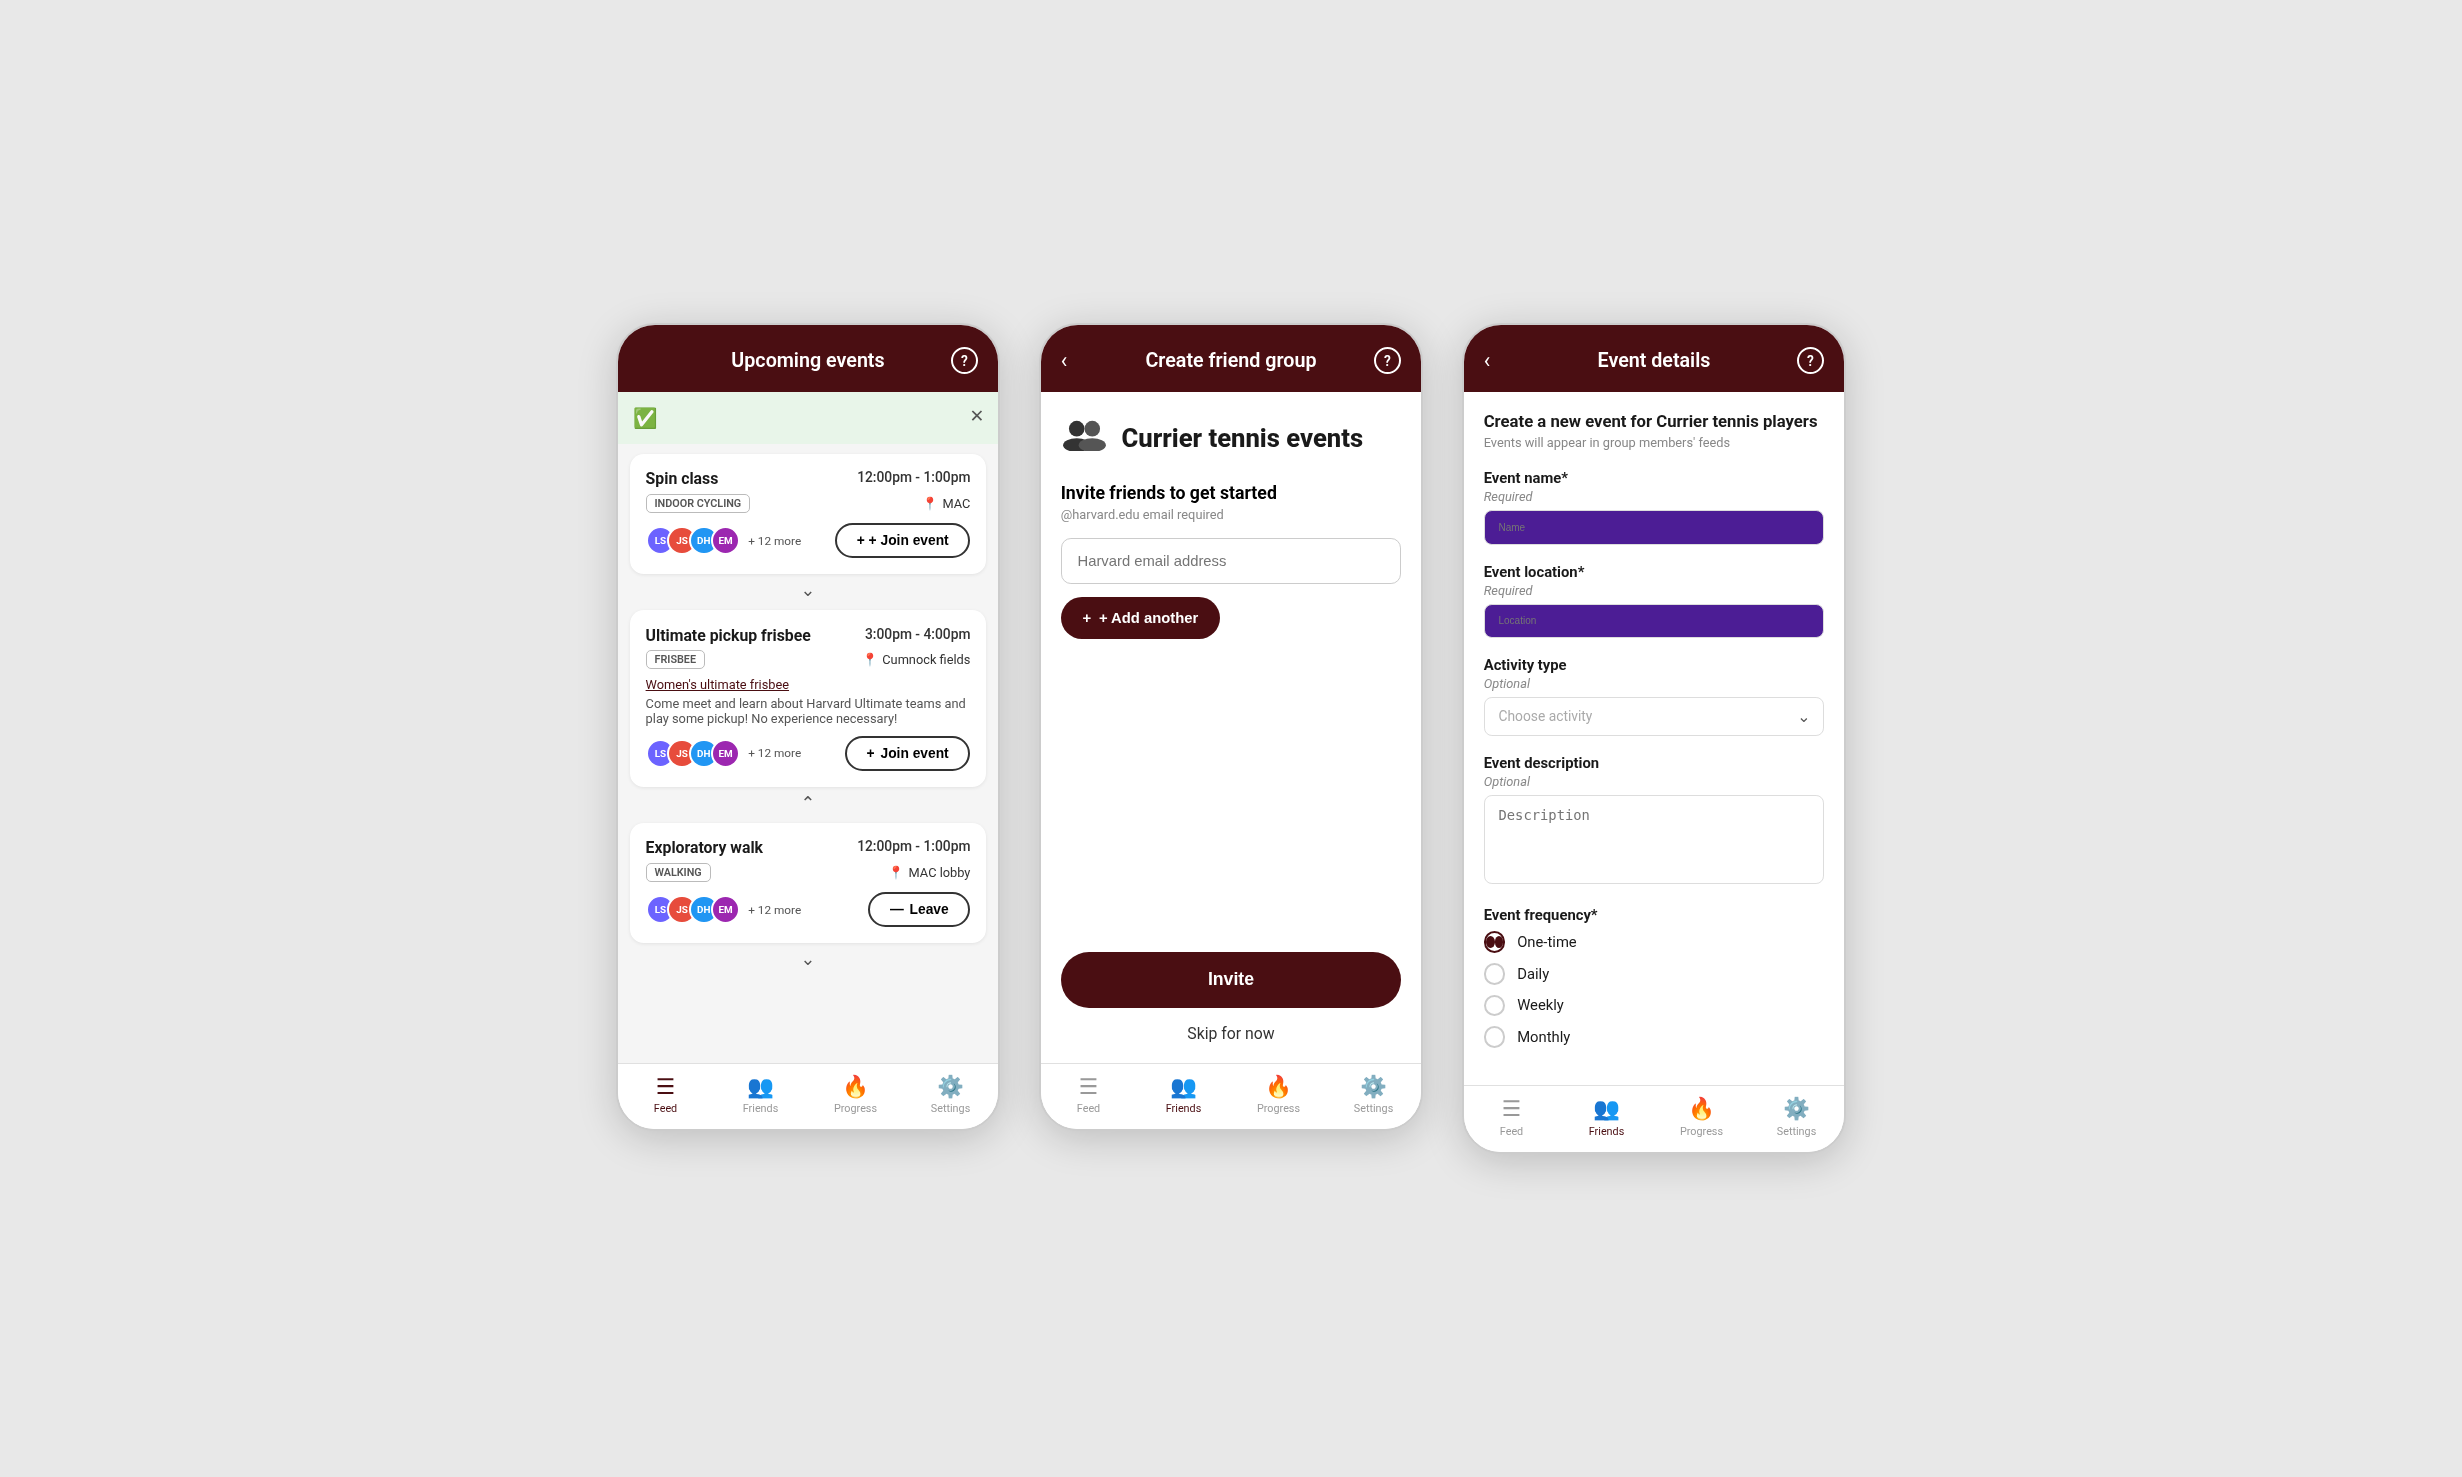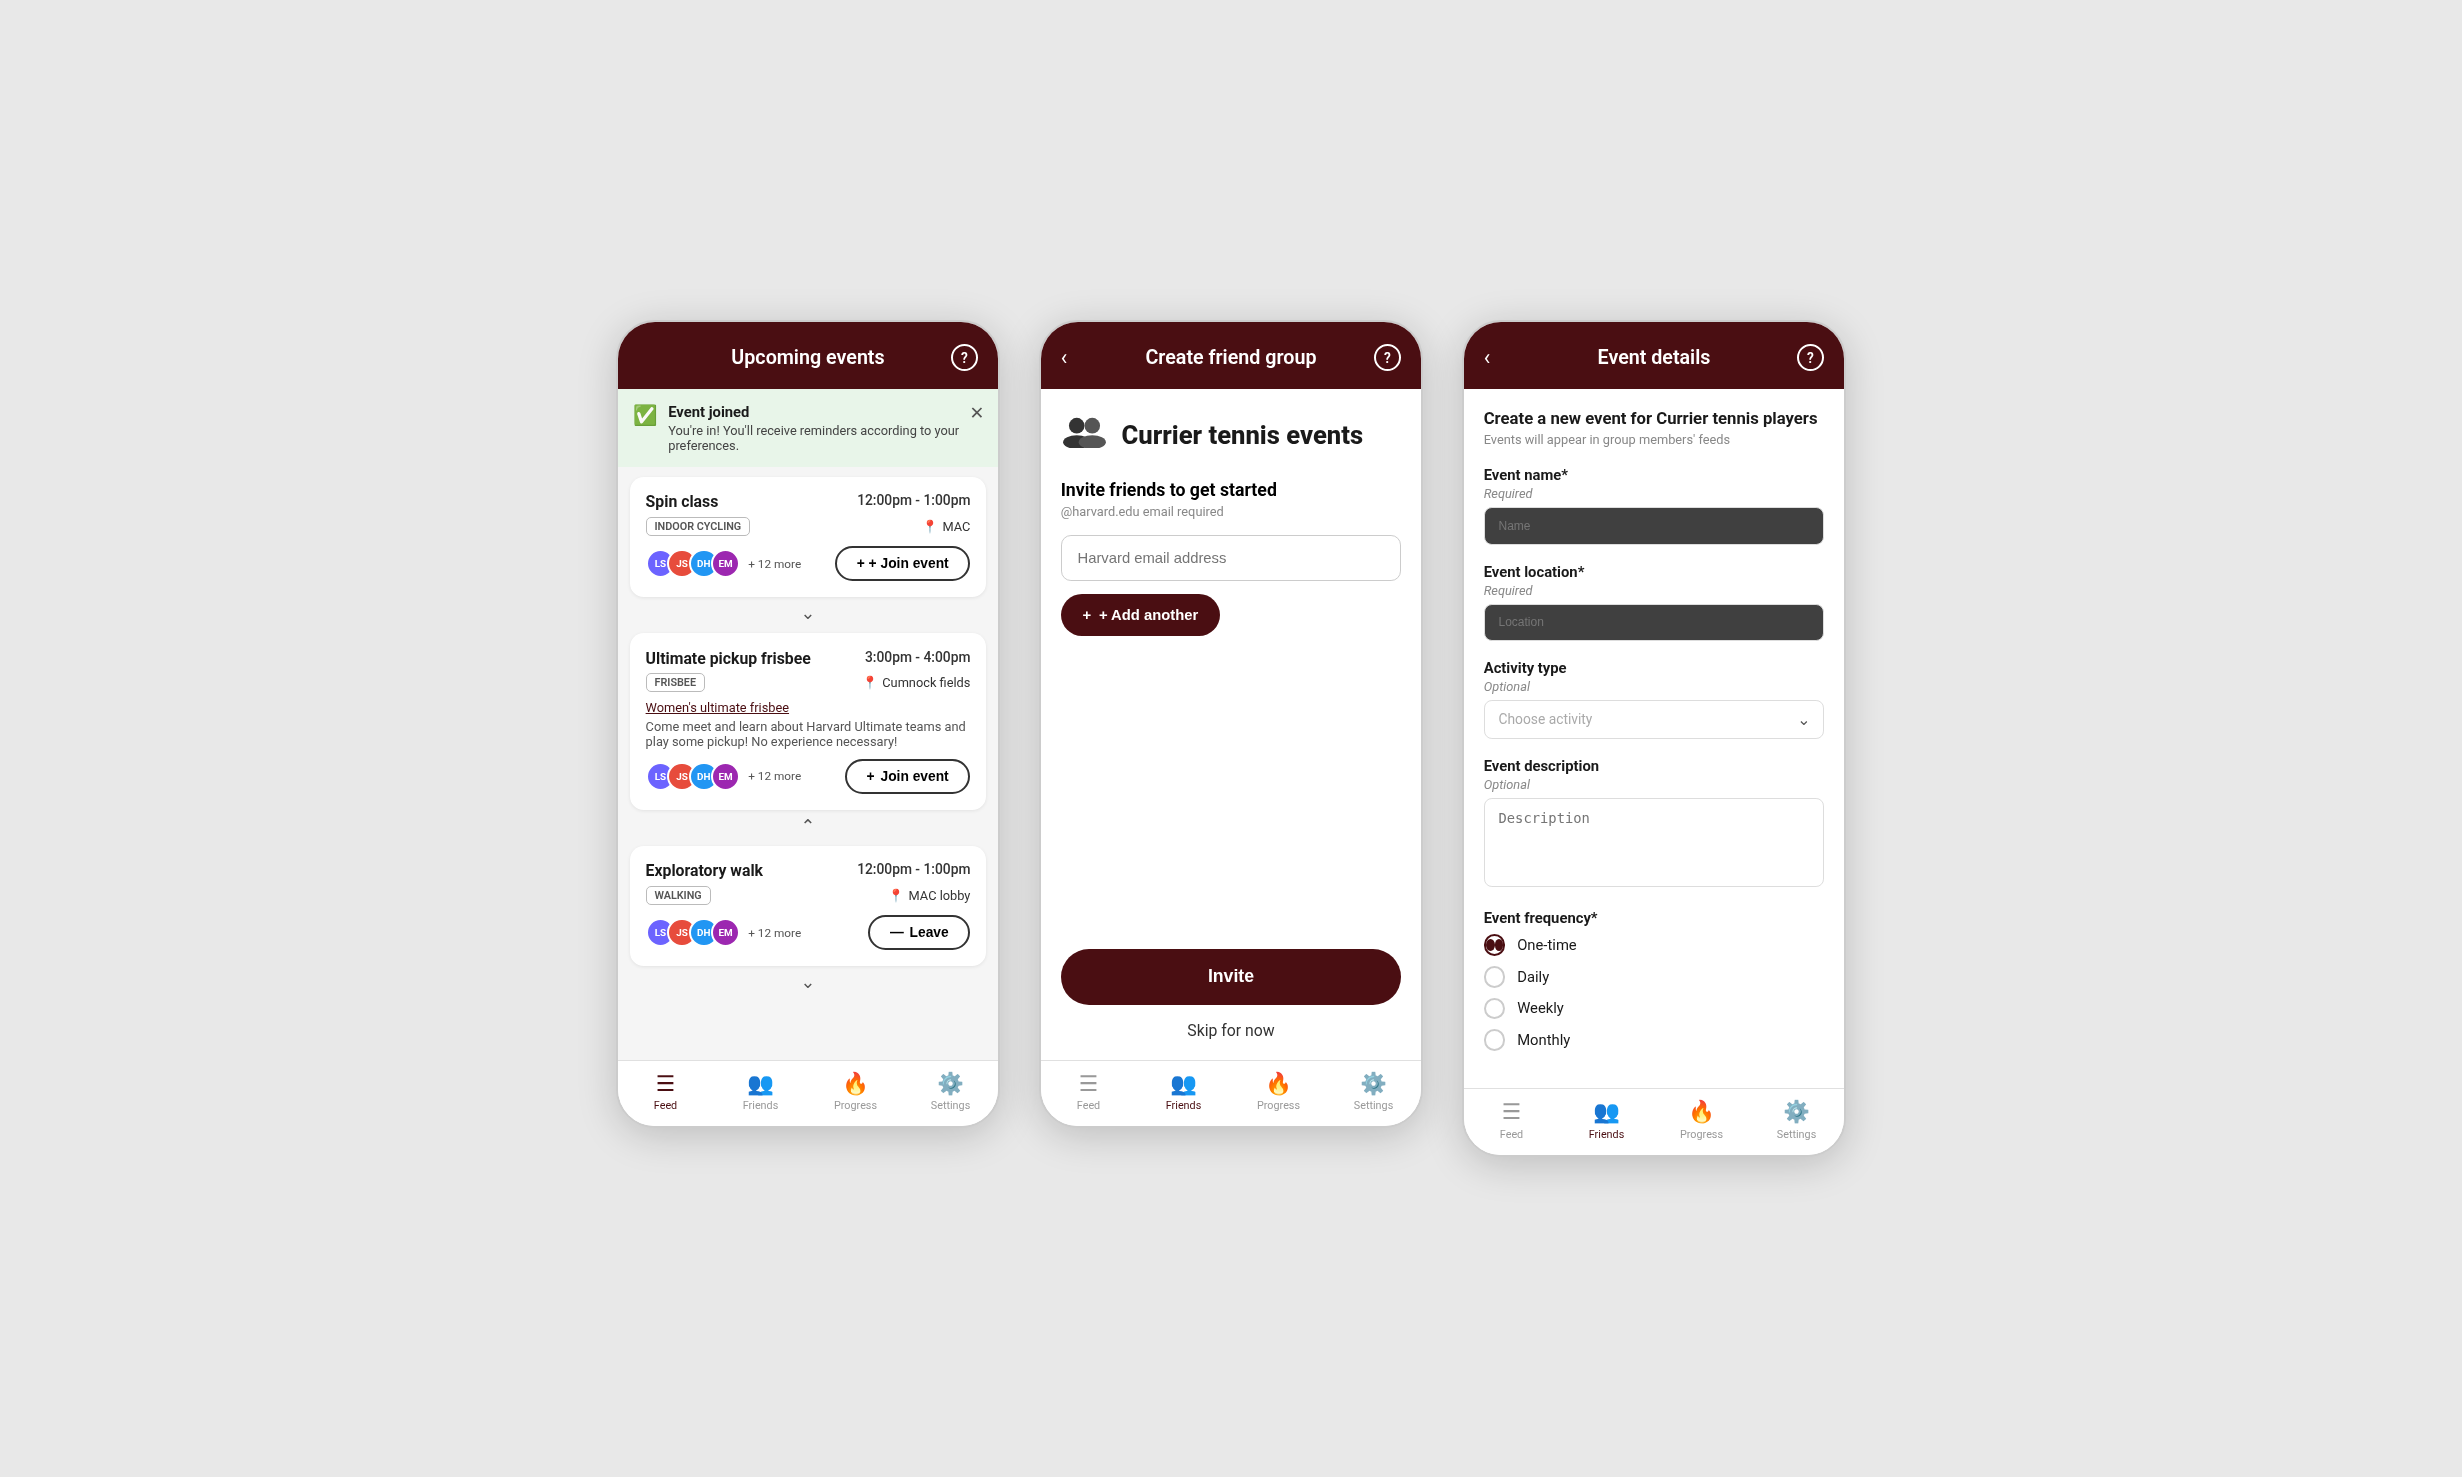--- a/index.html
+++ b/index.html
@@ -355,24 +355,24 @@
       font-size: 12.8px;
       color: #888;
       font-style: italic;
       margin-bottom: 5.9px;
     }
     .form-input {
       width: 100%;
       border: 1.5px solid #ddd;
       border-radius: 7.9px;
       padding: 10.8px 13.8px;
-      font-size: 12px;
+      font-size: 10px;
       color: #aaa;
       outline: none;
-      background: #404040;
+      background: #4c1d95;
     }
     .form-select {
       width: 100%;
       border: 1.5px solid #ddd;
       border-radius: 7.9px;
       padding: 10.8px 13.8px;
       font-size: 13.8px;
       color: #aaa;
       outline: none;
       background: #fff;
@@ -458,24 +458,20 @@
   <div class="phone">
     <div class="phone-header">
       <div style="width:27.6px"></div>
       <span class="title">Upcoming events</span>
       <div class="help-btn">?</div>
     </div>
     <div class="phone-body">
 
       <div class="event-joined-banner">
         <span class="check-icon">✅</span>
-        <div class="banner-text">
-          <h4>Event joined</h4>
-          <p>You're in! You'll receive reminders according to your preferences.</p>
-        </div>
         <span class="close-btn">✕</span>
       </div>
 
       <div class="event-card">
         <div class="event-card-header">
           <span class="event-name">Spin class</span>
           <span class="event-time">12:00pm - 1:00pm</span>
         </div>
         <div class="event-meta">
           <span class="event-tag">INDOOR CYCLING</span>

